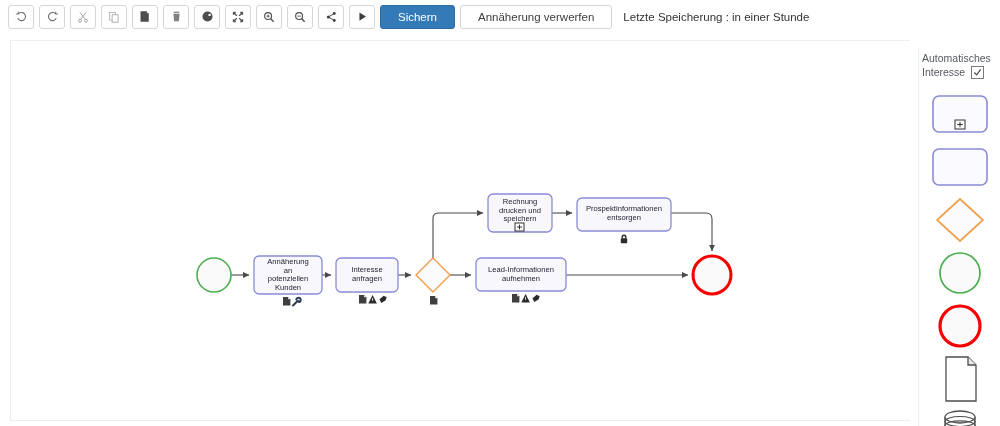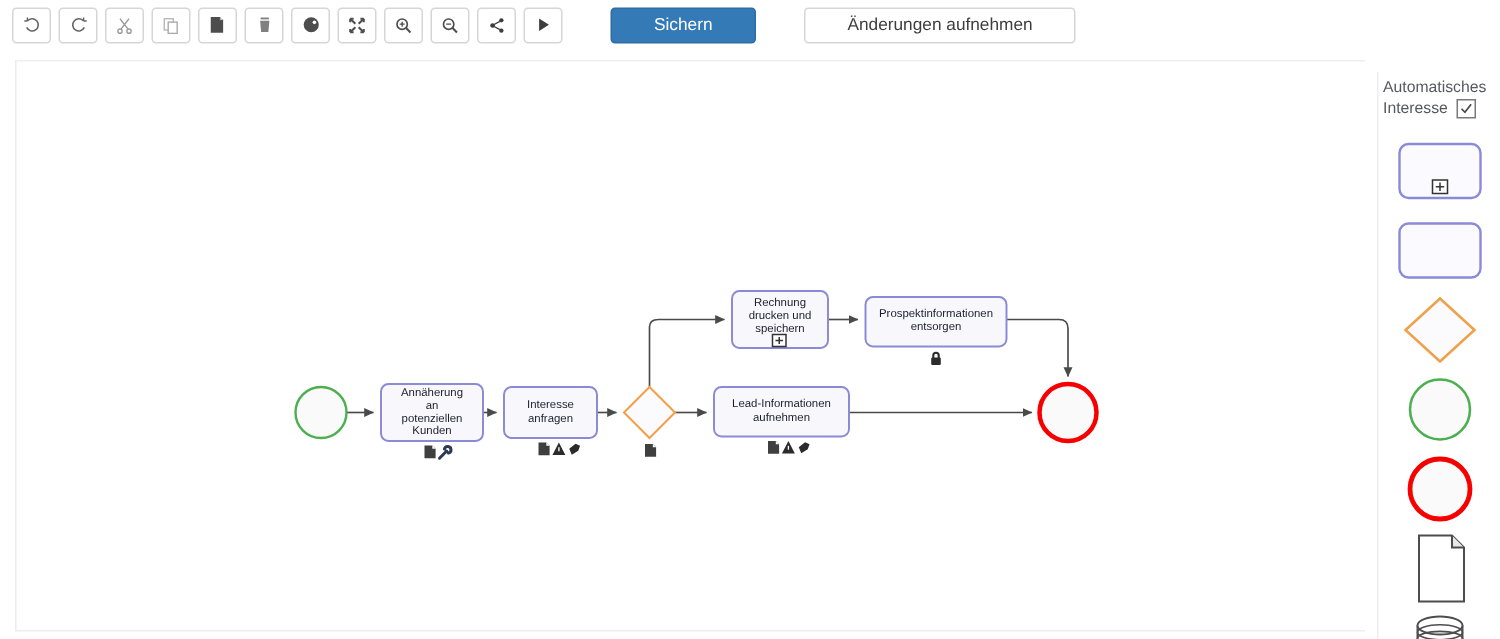--- a/index.html
+++ b/index.html
@@ -43,27 +43,26 @@
   .tb-btn svg { display: block; }
   .tb-text-btn {
     height: 24px;
     border: 1px solid #d6d6d6;
     background: #ffffff;
     border-radius: 3px;
     margin-right: 5px;
     display: flex;
     align-items: center;
     justify-content: center;
-    padding: 0 28px;
+    padding: 0 17px;
     font-size: 11.5px;
     color: #3d3d3d;
     box-sizing: border-box;
     white-space: nowrap;
     cursor: pointer;
-    margin-left: 27px;
   }
   .tb-text-btn.primary {
     background: #337ab7;
     border-color: #2e6da4;
     color: #ffffff;
   }
   #save-status {
     font-size: 11.5px;
     color: #333333;
     margin-left: 6px;
@@ -258,22 +257,23 @@
     <span>
       <svg width="11" height="11" viewBox="0 0 16 16">
         <path d="M3.5 2 L13 8 L3.5 14 Z" fill="#3d3d3d"></path>
       </svg>
     </span>
   </div>
 
   <div class="tb-text-btn primary">Sichern</div>
 
 
-  <div class="tb-text-btn">Änderungen aufnehmen</div>
-
+  <div class="tb-text-btn">Annäherung verwerfen</div>
+
+  <div id="save-status">Letzte Speicherung : in einer Stunde</div>
 </div>
 
 <div id="canvas-area">
   <svg id="diagram-svg" width="900" height="381" viewBox="0 0 900 381">
     <defs>
       <marker id="arrow" markerWidth="7" markerHeight="7" refX="6.2" refY="3" orient="auto" markerUnits="userSpaceOnUse">
         <path d="M0,0 L6.5,3 L0,6 Z" fill="#4a4a4a"></path>
       </marker>
     </defs>
 

